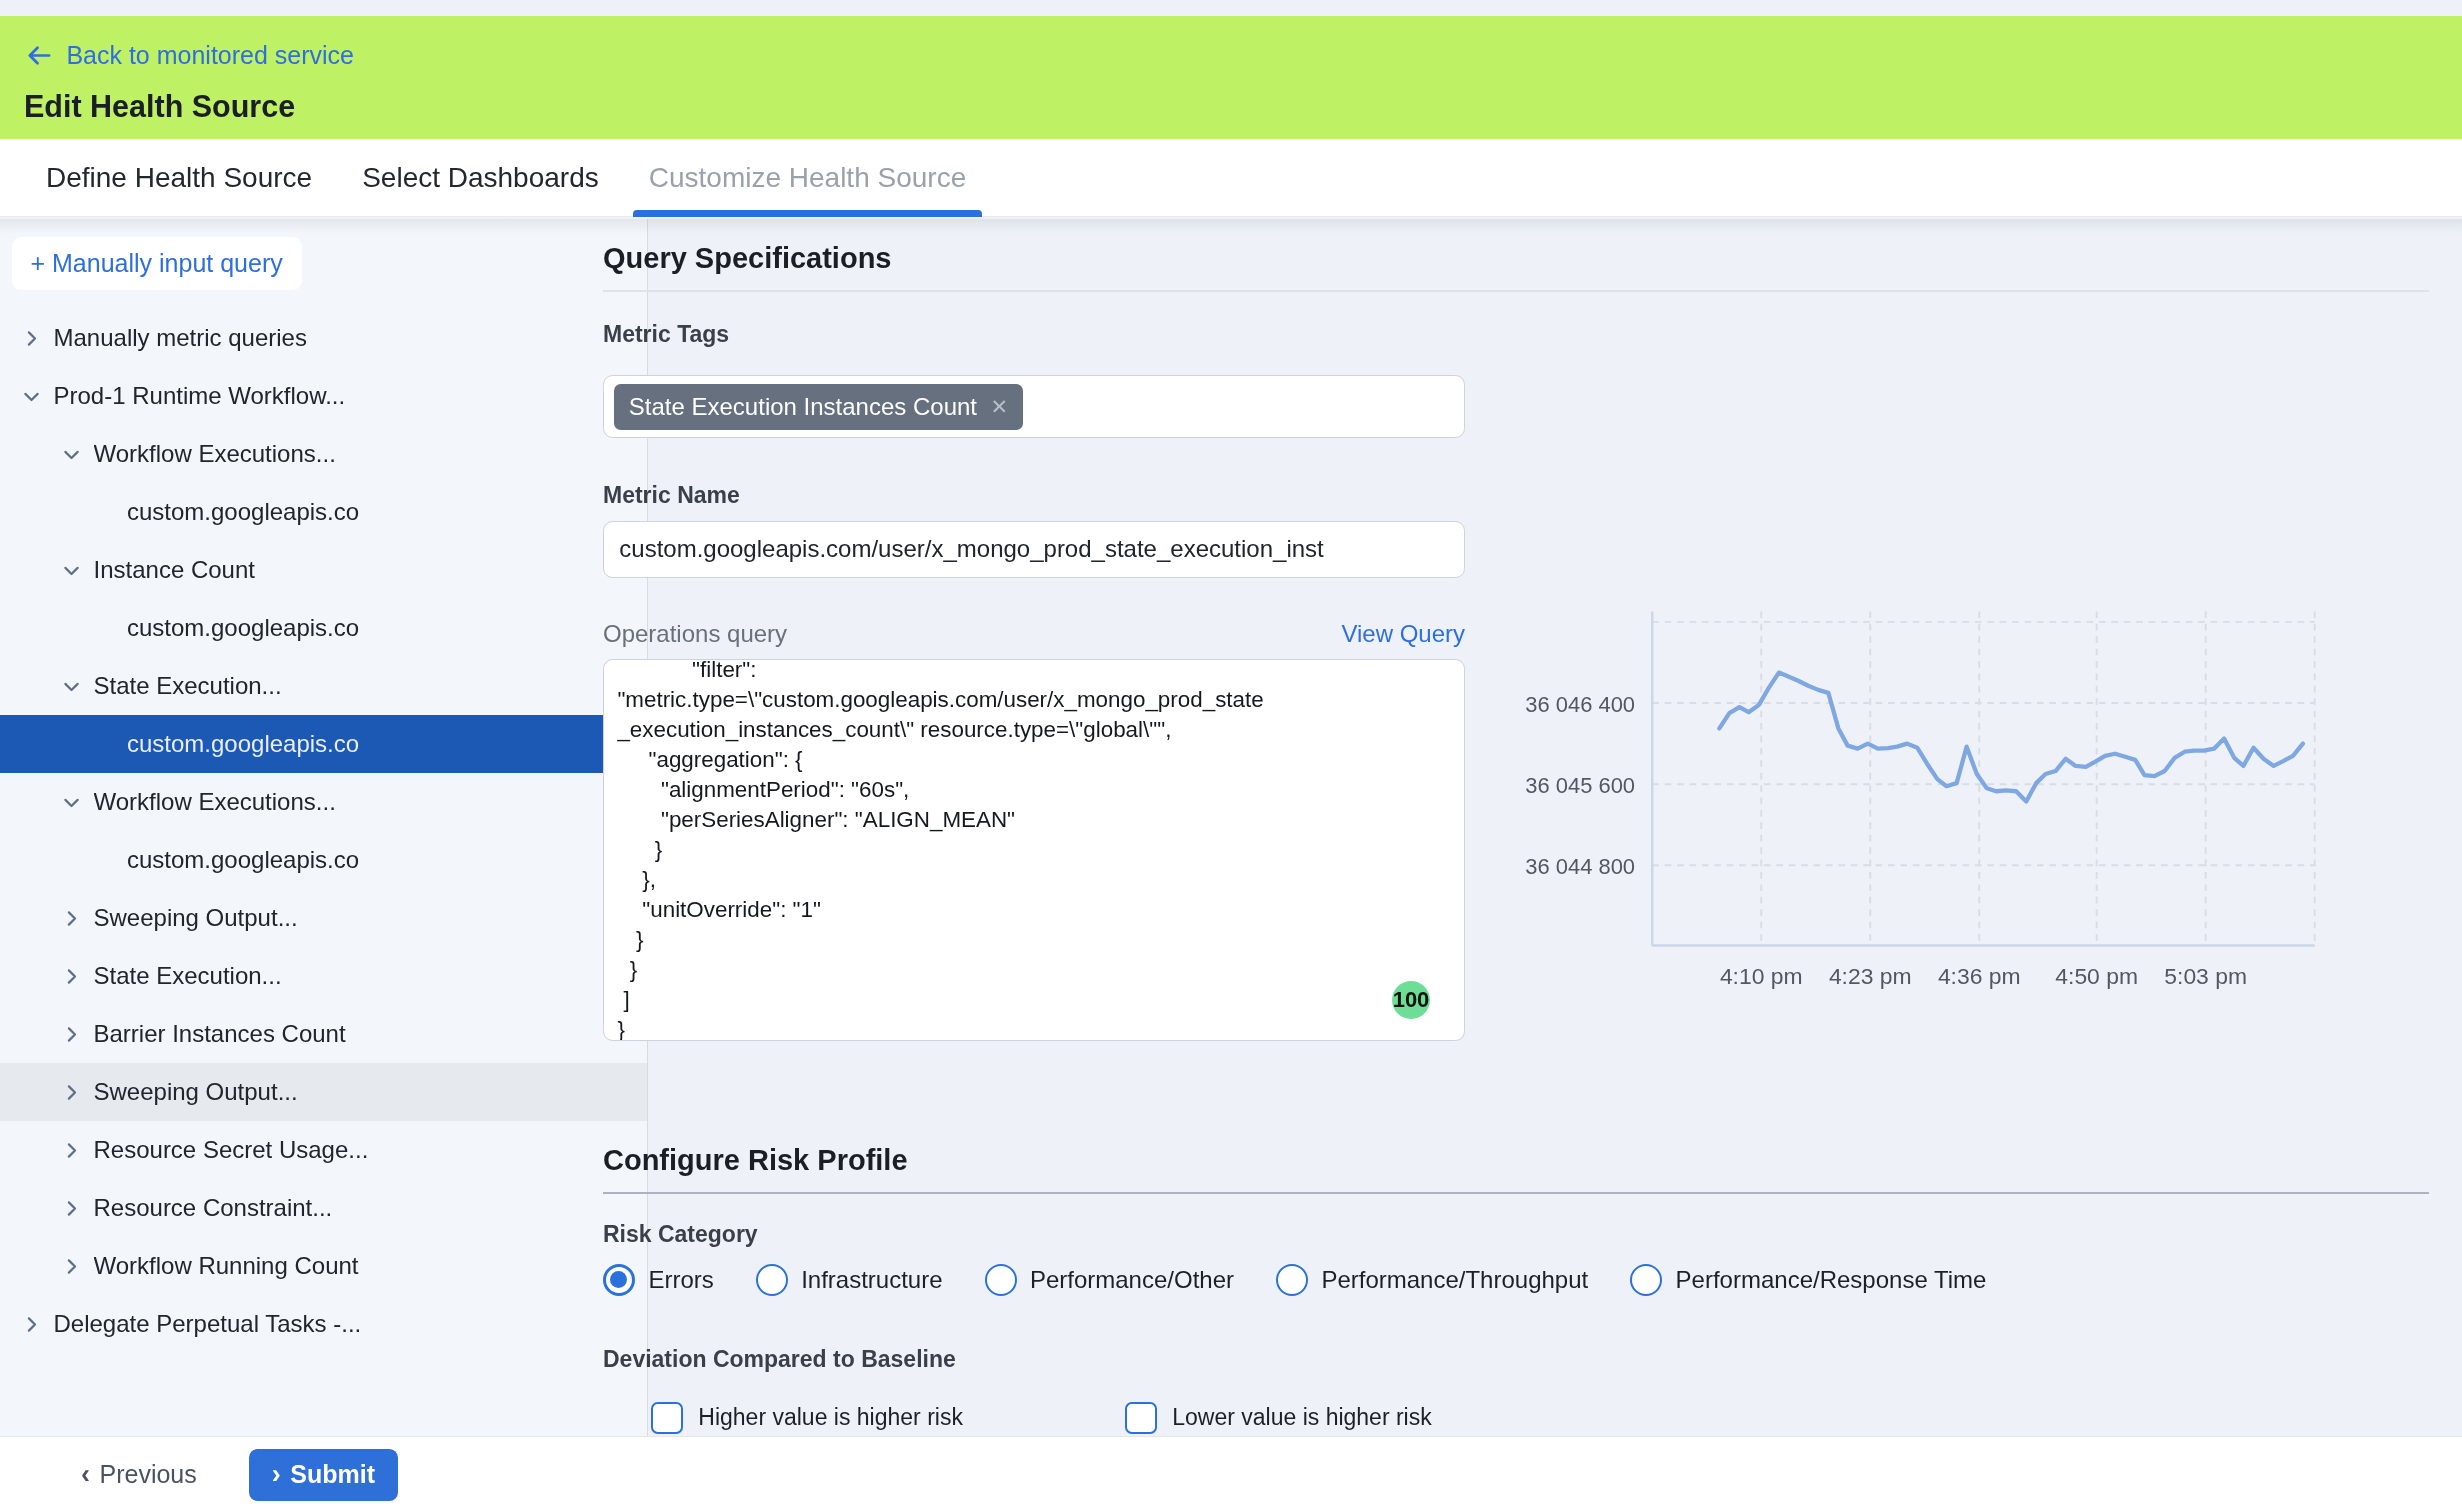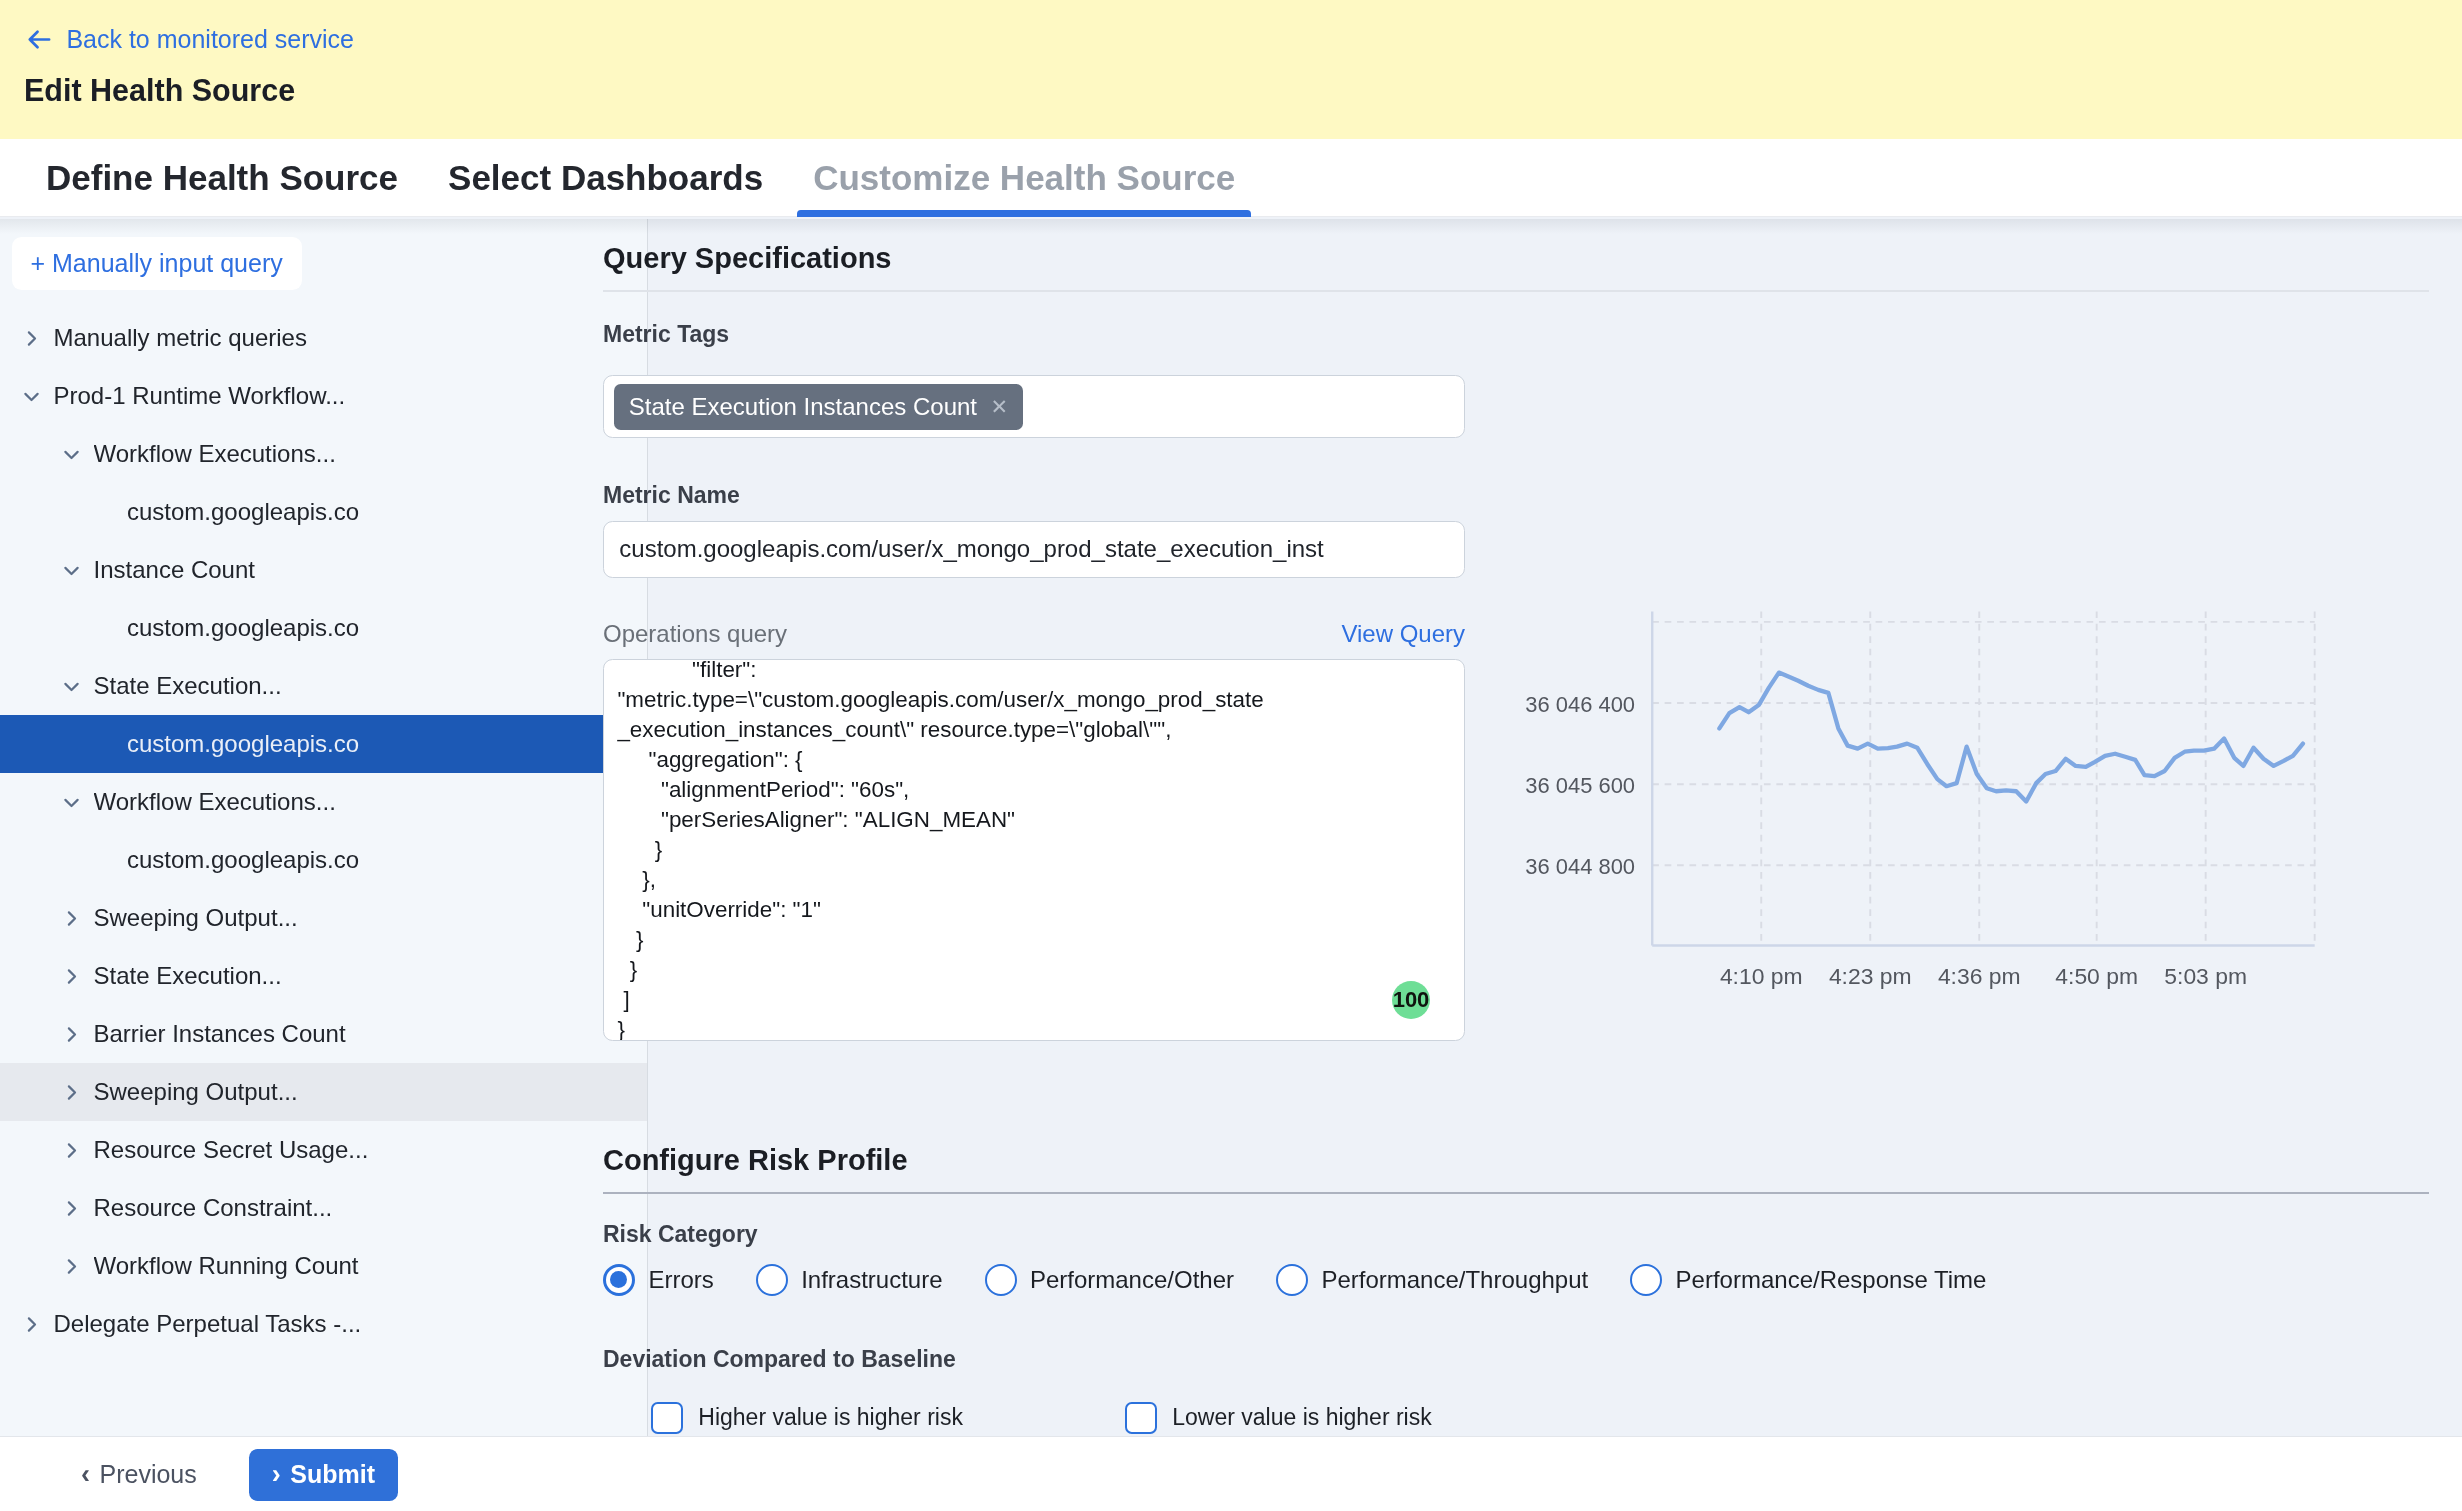--- a/index.html
+++ b/index.html
@@ -1,29 +1,29 @@
 <!DOCTYPE html>
 <html><head>
 <meta charset="utf-8">
 <style>
   * { margin:0; padding:0; box-sizing:border-box; }
   html,body { width:2462px; height:1512px; }
   body { font-family:"Liberation Sans", sans-serif; background:#eef2f8; overflow:hidden; }
   .page { position:relative; width:2462px; height:1512px; }
 
   
-  .header { position:absolute; top:0; left:0; width:100%; height:139px; background:#fef9c3; z-index:5; }
+  .header { position:absolute; top:16px; left:0; width:100%; height:139px; background:#bef264; z-index:5; }
   .back-row { display:flex; align-items:center; gap:13.4px; padding:25px 0 0 24px; }
   .back-link { color:#2e6fe0; font-size:25px; cursor:pointer; }
   .back-arrow { display:flex; align-items:center; }
   .page-title { padding:19px 0 0 24px; font-size:30.5px; font-weight:700; color:#1b1e25; }
 
   
   .tabs { position:absolute; top:139px; left:0; width:100%; height:78px; background:#ffffff; border-bottom:1px solid #e9ebef; display:flex; align-items:center; padding-left:46px; z-index:5; }
-  .tab { position:relative; font-size:35px; font-weight:700; color:#24272e; margin-right:50px; height:78px; display:flex; align-items:center; cursor:pointer; }
+  .tab { position:relative; font-size:28px; font-weight:400; color:#24272e; margin-right:50px; height:78px; display:flex; align-items:center; cursor:pointer; }
   .tab.active { color:#9aa1ab; }
   .tab.active::after { content:""; position:absolute; left:-16px; right:-16px; bottom:0; height:6.7px; border-radius:3.8px 3.8px 0 0; background:#2e6fe0; }
 
   .body-shadow { position:absolute; top:219px; left:0; width:100%; height:15.3px; background:linear-gradient(rgba(30,41,61,.08), rgba(30,41,61,0)); pointer-events:none; z-index:4; }
 
   
   .sidebar { position:absolute; top:219px; left:0; width:648px; height:1217px; background:#f3f7fb; border-right:1.9px solid #d7dce2; overflow:hidden; }
   .add-query-btn { margin:18px 0 5.7px 11.5px; display:inline-block; background:#ffffff; border-radius:9.5px; height:53px; line-height:53px; padding:0 19px; color:#2e6fe0; font-size:25px; cursor:pointer; }
   .tree { margin-top:13.4px; }
   .tree-row { position:relative; height:58px; display:flex; align-items:center; font-size:24px; color:#21252c; cursor:pointer; }

